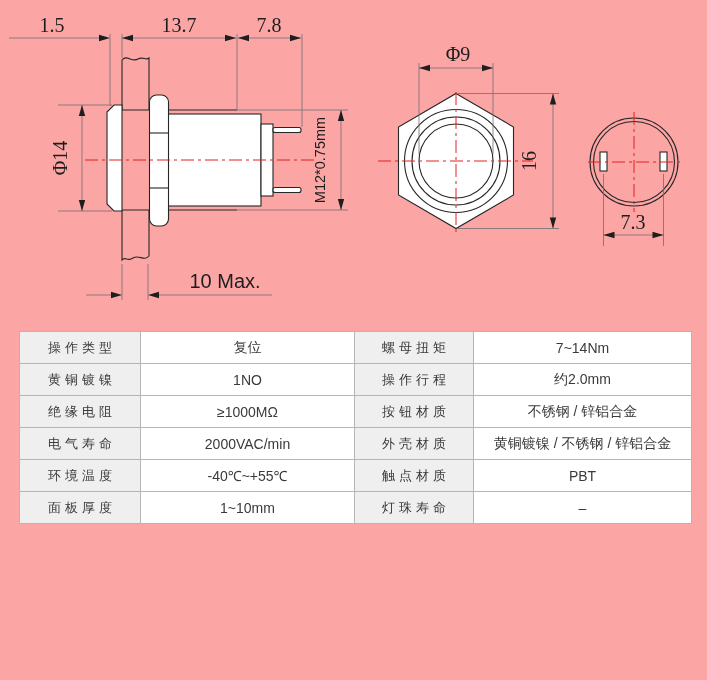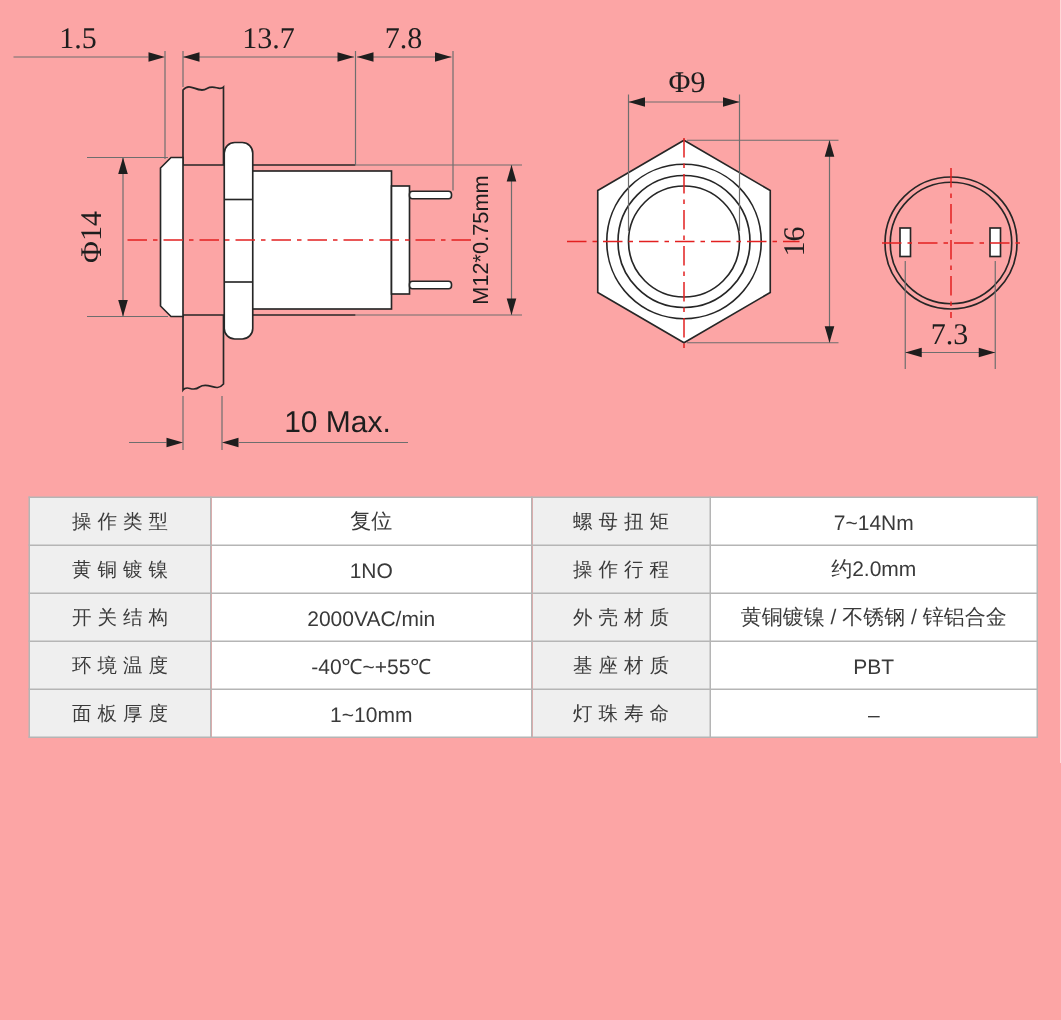--- a/index.html
+++ b/index.html
@@ -149,29 +149,35 @@
         <td class="lbl">螺母扭矩</td>
         <td class="val">7~14Nm</td>
       </tr>
       <tr>
         <td class="lbl">黄铜镀镍</td>
         <td class="val">1NO</td>
         <td class="lbl">操作行程</td>
         <td class="val">约2.0mm</td>
       </tr>
       <tr>
-        <td class="lbl">开关结构</td>
+        <td class="lbl">绝缘电阻</td>
+        <td class="val">≥1000MΩ</td>
+        <td class="lbl">按钮材质</td>
+        <td class="val">不锈钢 / 锌铝合金</td>
+      </tr>
+      <tr>
+        <td class="lbl">电气寿命</td>
         <td class="val">2000VAC/min</td>
         <td class="lbl">外壳材质</td>
         <td class="val">黄铜镀镍 / 不锈钢 / 锌铝合金</td>
       </tr>
       <tr>
         <td class="lbl">环境温度</td>
         <td class="val">-40℃~+55℃</td>
-        <td class="lbl">基座材质</td>
+        <td class="lbl">触点材质</td>
         <td class="val">PBT</td>
       </tr>
       <tr>
         <td class="lbl">面板厚度</td>
         <td class="val">1~10mm</td>
         <td class="lbl">灯珠寿命</td>
         <td class="val">–</td>
       </tr>
     </tbody>
   </table>

